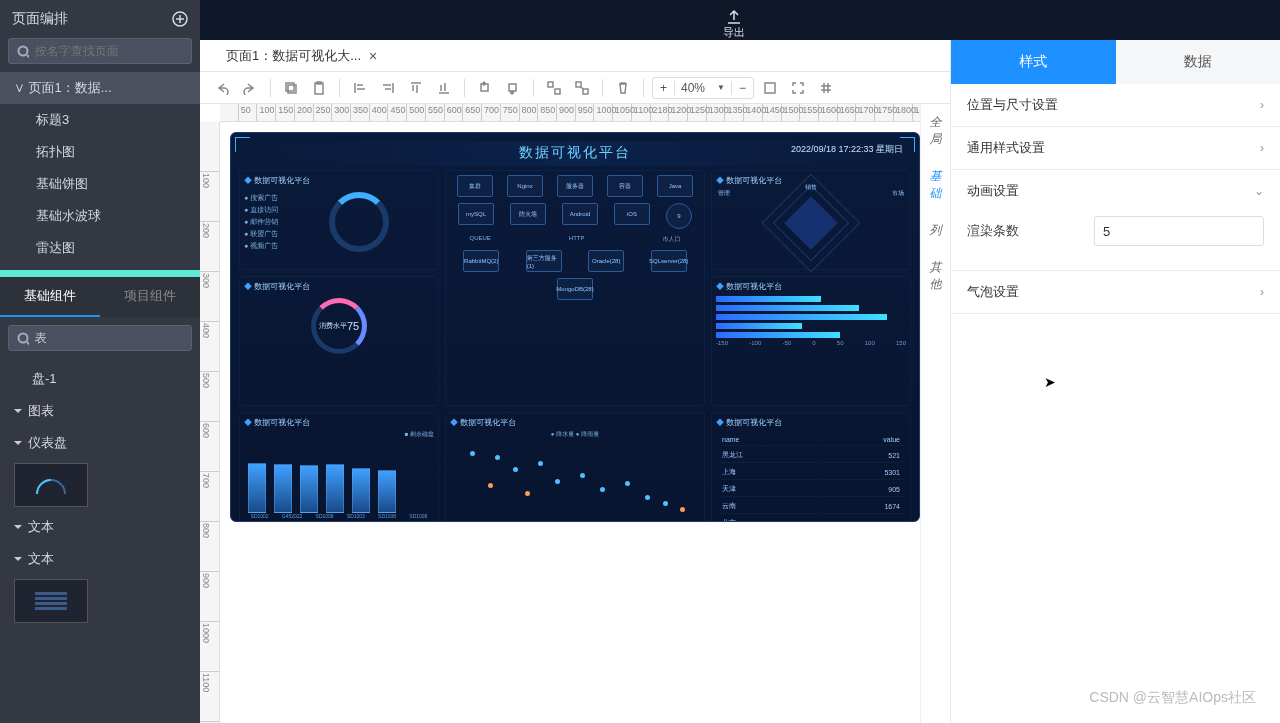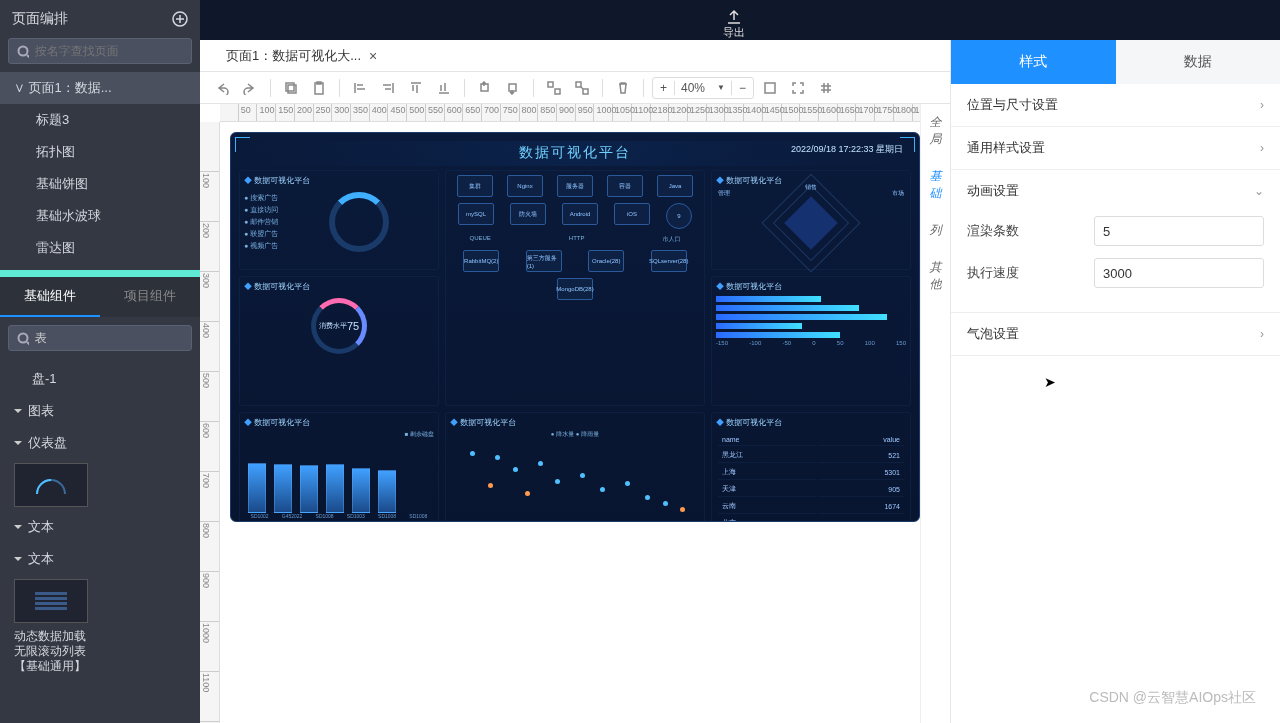--- a/index.html
+++ b/index.html
@@ -193,23 +193,20 @@
     <div class="node chev">文本</div>
     <div class="node chev">文本</div>
     <div class="thumb large">
         <svg viewBox="0 0 40 26">
           <rect x="4" y="4" width="32" height="3" fill="#3a5a8a"></rect>
           <rect x="4" y="9" width="32" height="3" fill="#3a5a8a"></rect>
           <rect x="4" y="14" width="32" height="3" fill="#3a5a8a"></rect>
           <rect x="4" y="19" width="32" height="3" fill="#3a5a8a"></rect>
         </svg>
       </div>
-    <div class="caption" style="white-space:pre-line">动态数据加载
-无限滚动列表
-【基础通用】</div>
   </div>
 </div>
 
 <div class="tabstrip">
   <div class="tab">
     <span>页面1：数据可视化大...</span>
     <span class="close">×</span>
   </div>
 </div>
 
@@ -664,24 +661,20 @@
   <div class="acc">
     <div class="head">
         <span>动画设置</span>
         <span class="chev">⌄</span>
       </div>
     <div class="body">
       <div class="field">
         <label>渲染条数</label>
         <input value="5" style="">
       </div>
-      <div class="field">
-        <label>执行速度</label>
-        <input value="3000" style="">
-      </div>
     </div>
   </div>
   <div class="acc">
       <div class="head">
         <span>气泡设置</span>
         <span class="chev">›</span>
       </div>
     </div>
 </div>
 

